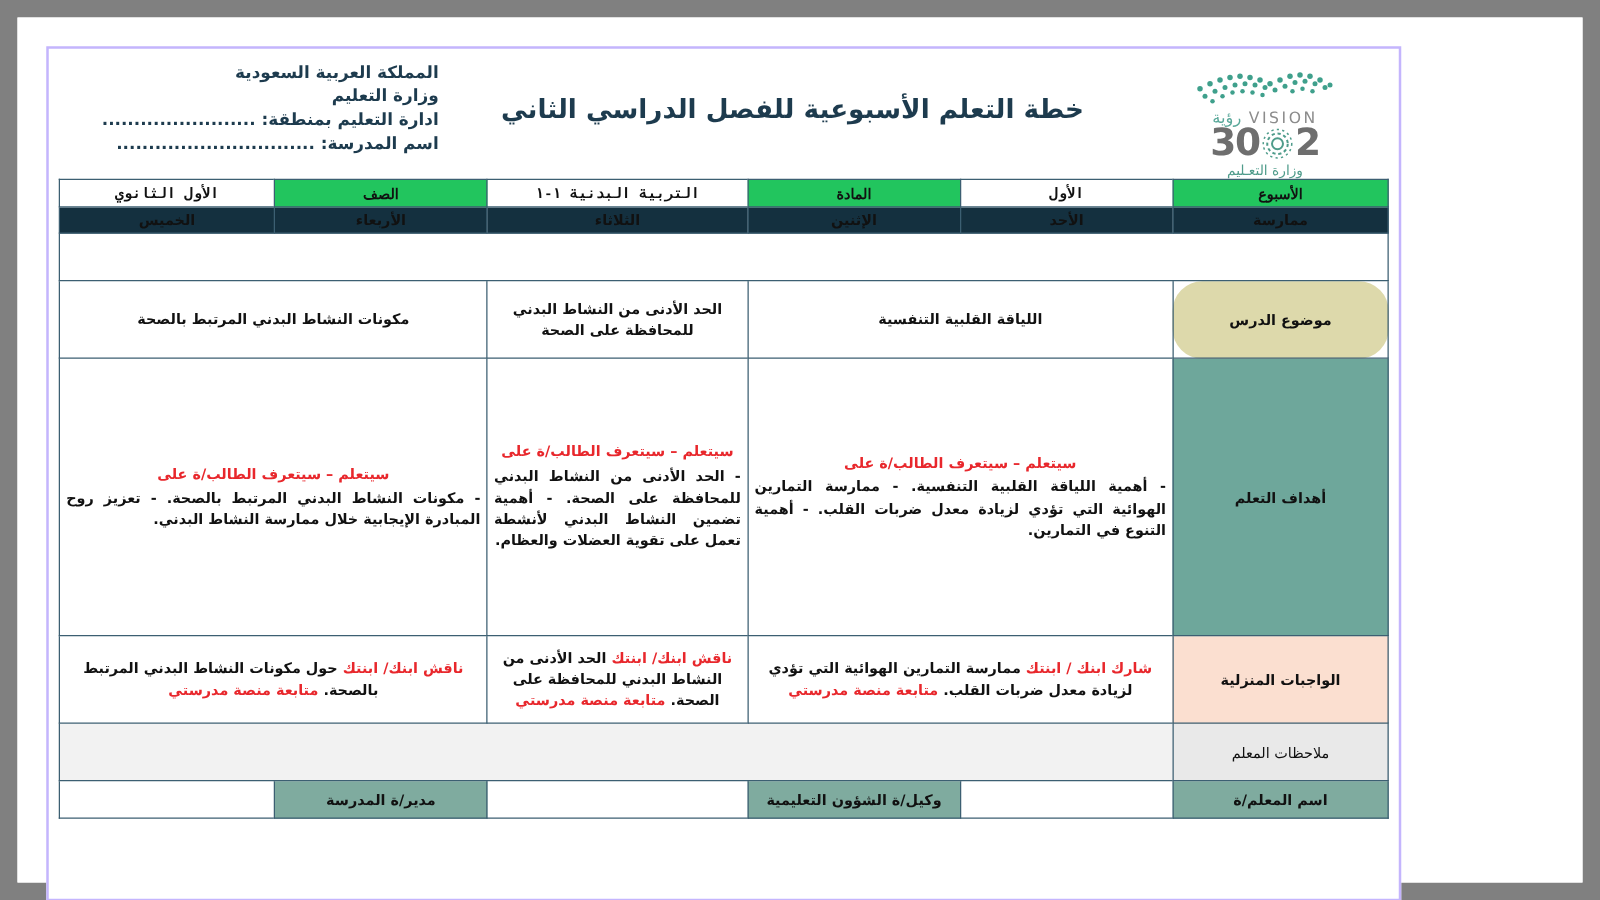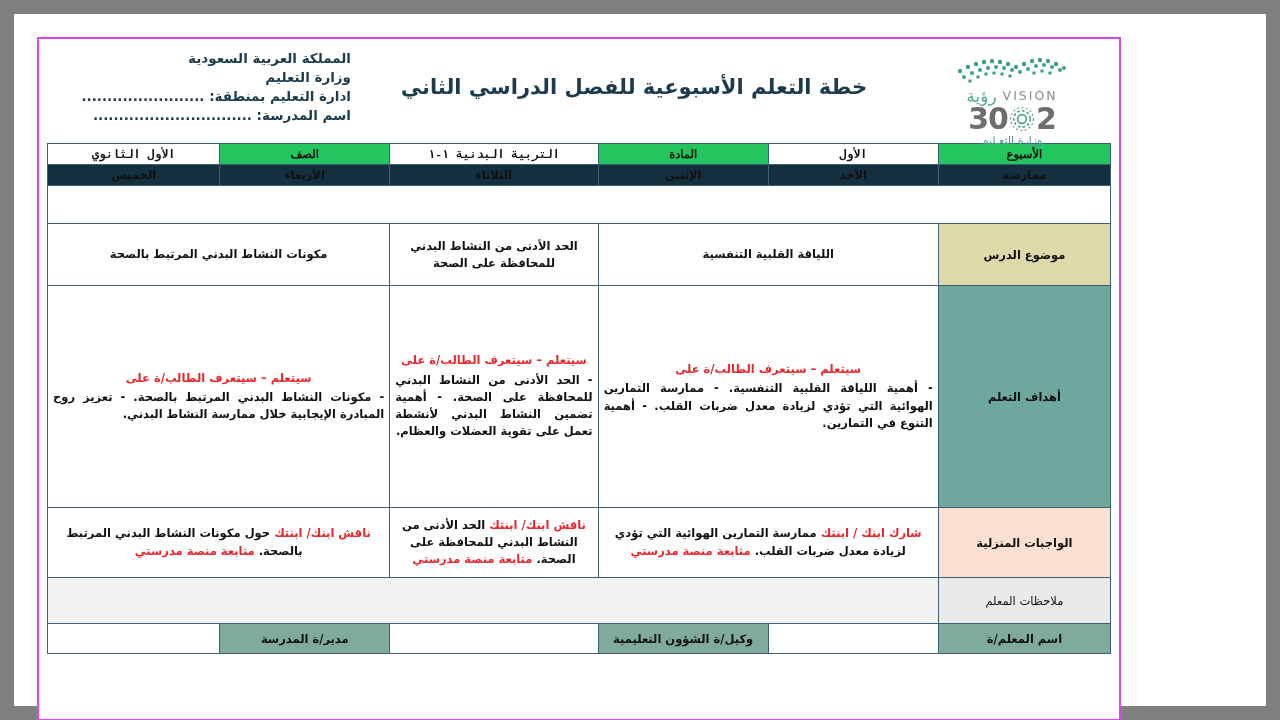--- a/index.html
+++ b/index.html
@@ -8,21 +8,21 @@
     background:#808080;
     font-family:"DejaVu Sans","Liberation Sans",sans-serif;
   }
   #frame{
     position:absolute;left:14px;top:14px;width:1252px;height:692px;
     background:#ffffff;border:5px solid #ffffff;box-sizing:border-box;
   }
   #doc{
     position:absolute;left:18px;top:18px;width:1084px;height:684px;
     background:#ffffff;
-    border:2px solid #d946ef;
+    border:2px solid #c4b5fd;
     box-sizing:border-box;
     padding:0;
   }
   
   .header{
     display:flex;flex-direction:row-reverse;align-items:flex-start;
     padding:10px 12px 4px 12px;height:104px;box-sizing:border-box;
   }
   .hdr-right{
     width:300px;text-align:right;color:#1d3b4e;
@@ -41,21 +41,21 @@
     width:190px;display:flex;align-items:flex-start;justify-content:center;
     padding-top:6px;
   }
   
   .logo{width:150px;text-align:center;line-height:1;}
   .logo .dots{display:block;margin:0 auto 3px auto;}
   .logo .vrow{
     display:flex;align-items:center;justify-content:center;gap:6px;
     color:#8c8c8c;font-size:12.5px;letter-spacing:2px;
   }
-  .logo .vrow .ar{color:#5aa89a;font-size:17px;letter-spacing:0;}
+  .logo .vrow .ar{color:#5aa89a;font-size:13px;letter-spacing:0;}
   .logo .num{
     display:flex;align-items:center;justify-content:center;
     font-size:30px;font-weight:bold;color:#6e6e6e;letter-spacing:-1px;
     line-height:1;margin-top:-1px;
   }
   .logo .num .sun{margin:0 1px;}
   .logo .cap{color:#4f9c8b;font-size:11px;letter-spacing:1px;margin-top:1px;}
   
   table.plan{
     width:calc(100% - 16px);margin:0 8px;border-collapse:collapse;
@@ -66,21 +66,21 @@
     vertical-align:middle;text-align:center;
     font-size:11.5px;color:#111;
     padding:3px 5px;
     box-sizing:border-box;
   }
   .c-label{background:#22c55e;color:#ffffff;font-weight:bold;font-size:12.5px;font-family:Liberation Serif, serif;}
   .c-white{background:#ffffff;font-family:Liberation Mono, monospace;}
   .c-orange{color:#d4511e;font-weight:bold;font-size:12.5px;}
   .row-days td{background:#14303f;color:#ffffff;font-weight:bold;font-size:12px;height:21px;}
   .row-blank td{background:#ffffff;height:38px;border-left:none;border-right:none;}
-  .lbl-khaki{background:#ddd9ab;font-weight:bold;font-size:12.5px;color:#111;}
+  .lbl-khaki{background:#ddd9ab;font-weight:bold;font-size:12.5px;color:#111;border-radius:24px;}
   .lbl-teal{background:#6ea79b;font-weight:bold;font-size:12.5px;color:#111;}
   .lbl-peach{background:#fbdfd0;font-weight:bold;font-size:12.5px;color:#111;}
   .lbl-gray{background:#e9e9e9;font-weight:normal;font-size:12.5px;color:#111;}
   .lbl-teal2{background:#7fab9f;font-weight:bold;font-size:12px;color:#111;}
   .topic-cell{height:62px;font-weight:bold;font-size:12px;line-height:1.45;}
   .goal-cell{
     height:222px;vertical-align:middle;text-align:right;
     font-size:11.5px;line-height:1.5;font-weight:bold;padding:6px 8px;
   }
   .goal-head{color:#e8272c;font-weight:bold;display:block;text-align:center;margin-bottom:2px;}

